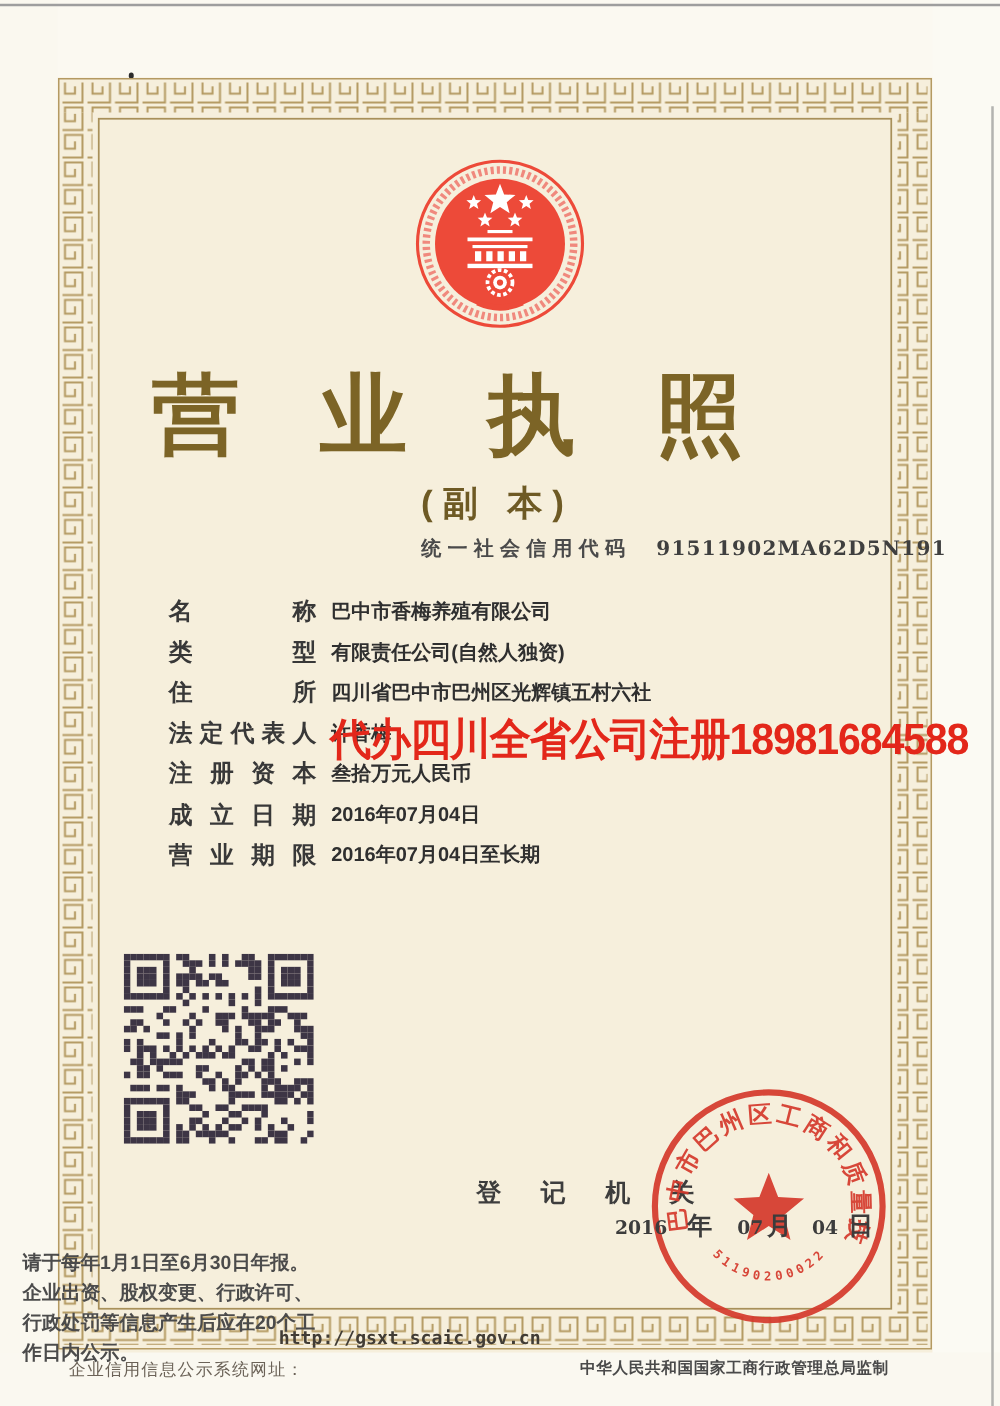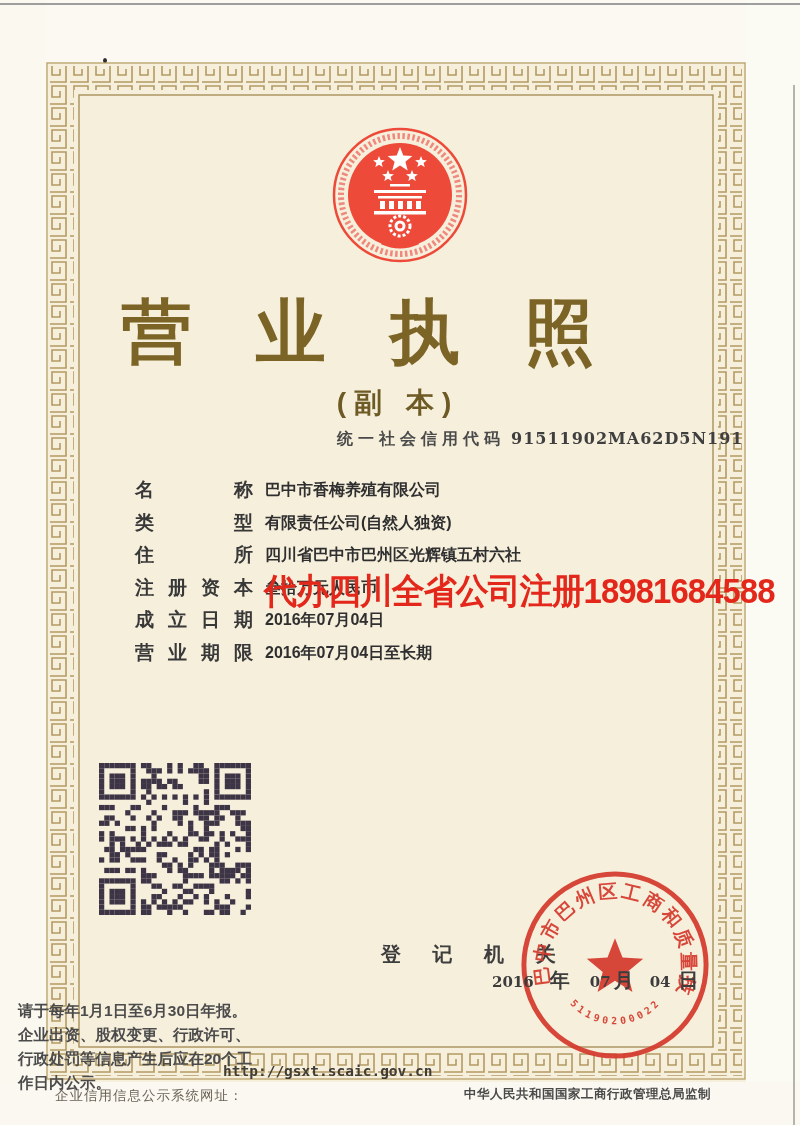--- a/index.html
+++ b/index.html
@@ -15,21 +15,21 @@
   .scan-right-line{left:793px;top:85px;width:2px;height:1040px;background:#b3b3b0;}
   .speck{left:103px;top:58px;width:4px;height:5px;background:#2b2b2b;border-radius:50%;}
 
   #border-svg{left:46px;top:62px;z-index:1;}
   .content{z-index:2;}
 
   #title{left:0;top:286px;width:716px;text-align:center;font-size:70px;font-weight:700;
          color:#7c6426;letter-spacing:0.32em;white-space:nowrap;text-indent:0.32em;}
   #subtitle{left:0;top:384px;width:796px;text-align:center;font-size:28px;font-weight:600;
             color:#6e5a24;letter-spacing:8px;}
-  #code-line{left:337px;top:429px;display:flex;align-items:baseline;gap:6px;white-space:nowrap;}
+  #code-line{left:337px;top:429px;display:flex;align-items:baseline;gap:20px;white-space:nowrap;}
   #code-line .lbl{font-size:16px;font-weight:700;letter-spacing:5px;color:#4a4a4a;}
   #code-line .val{font-size:16px;font-weight:700;letter-spacing:1px;color:#3f3f3f;
                   font-family:"DejaVu Serif","Liberation Serif",serif;}
 
   #fields{left:135px;top:478px;width:585px;}
   .frow{display:flex;height:32.5px;align-items:flex-start;}
   .frow.scope{height:auto;}
   .flabel{width:118px;flex:0 0 118px;font-size:19px;font-weight:600;color:#383838;
           text-align:justify;text-align-last:justify;line-height:24px;}
   .fvalue{margin-left:12px;font-size:16px;font-weight:600;color:#2f2f2f;line-height:23px;
@@ -119,20 +119,24 @@
       <div class="flabel">名 称</div>
       <div class="fvalue">巴中市香梅养殖有限公司</div>
     </div>
     <div class="frow">
       <div class="flabel">类 型</div>
       <div class="fvalue">有限责任公司(自然人独资)</div>
     </div>
     <div class="frow">
       <div class="flabel">住 所</div>
       <div class="fvalue">四川省巴中市巴州区光辉镇五村六社</div>
+    </div>
+    <div class="frow">
+      <div class="flabel">法定代表人</div>
+      <div class="fvalue">许香梅</div>
     </div>
     <div class="frow">
       <div class="flabel">注 册 资 本</div>
       <div class="fvalue">叁拾万元人民币</div>
     </div>
     <div class="frow">
       <div class="flabel">成 立 日 期</div>
       <div class="fvalue">2016年07月04日</div>
     </div>
     <div class="frow">

